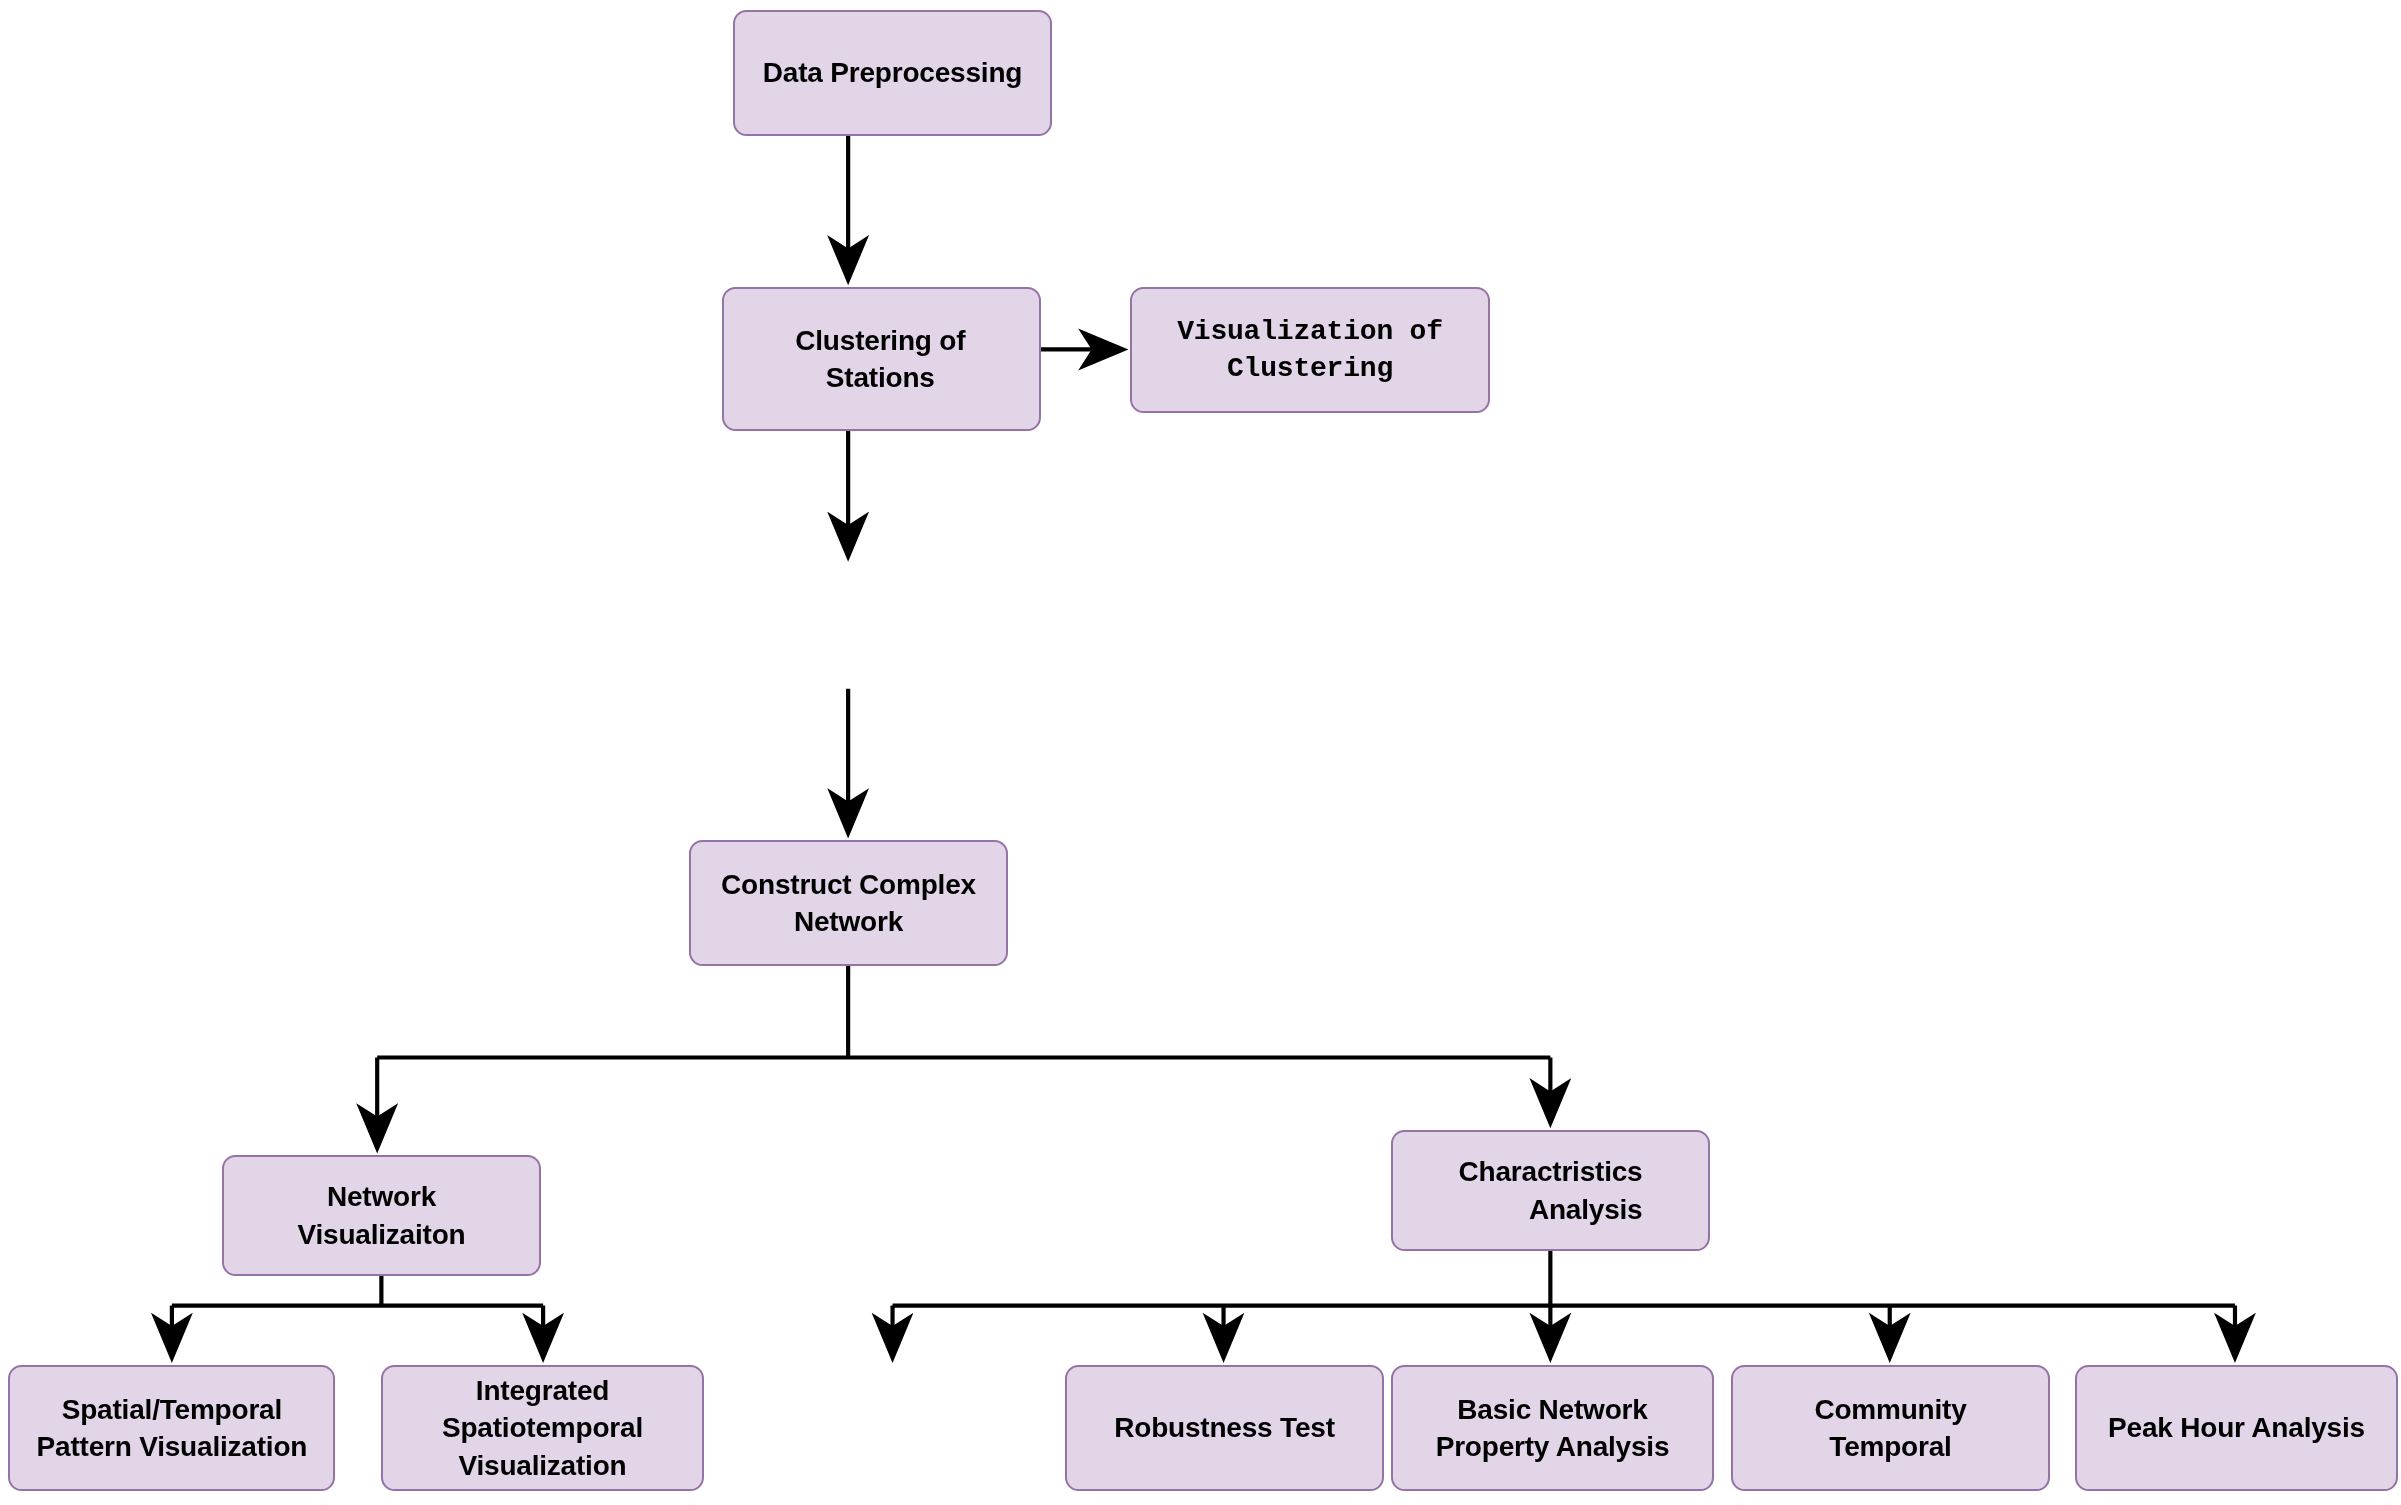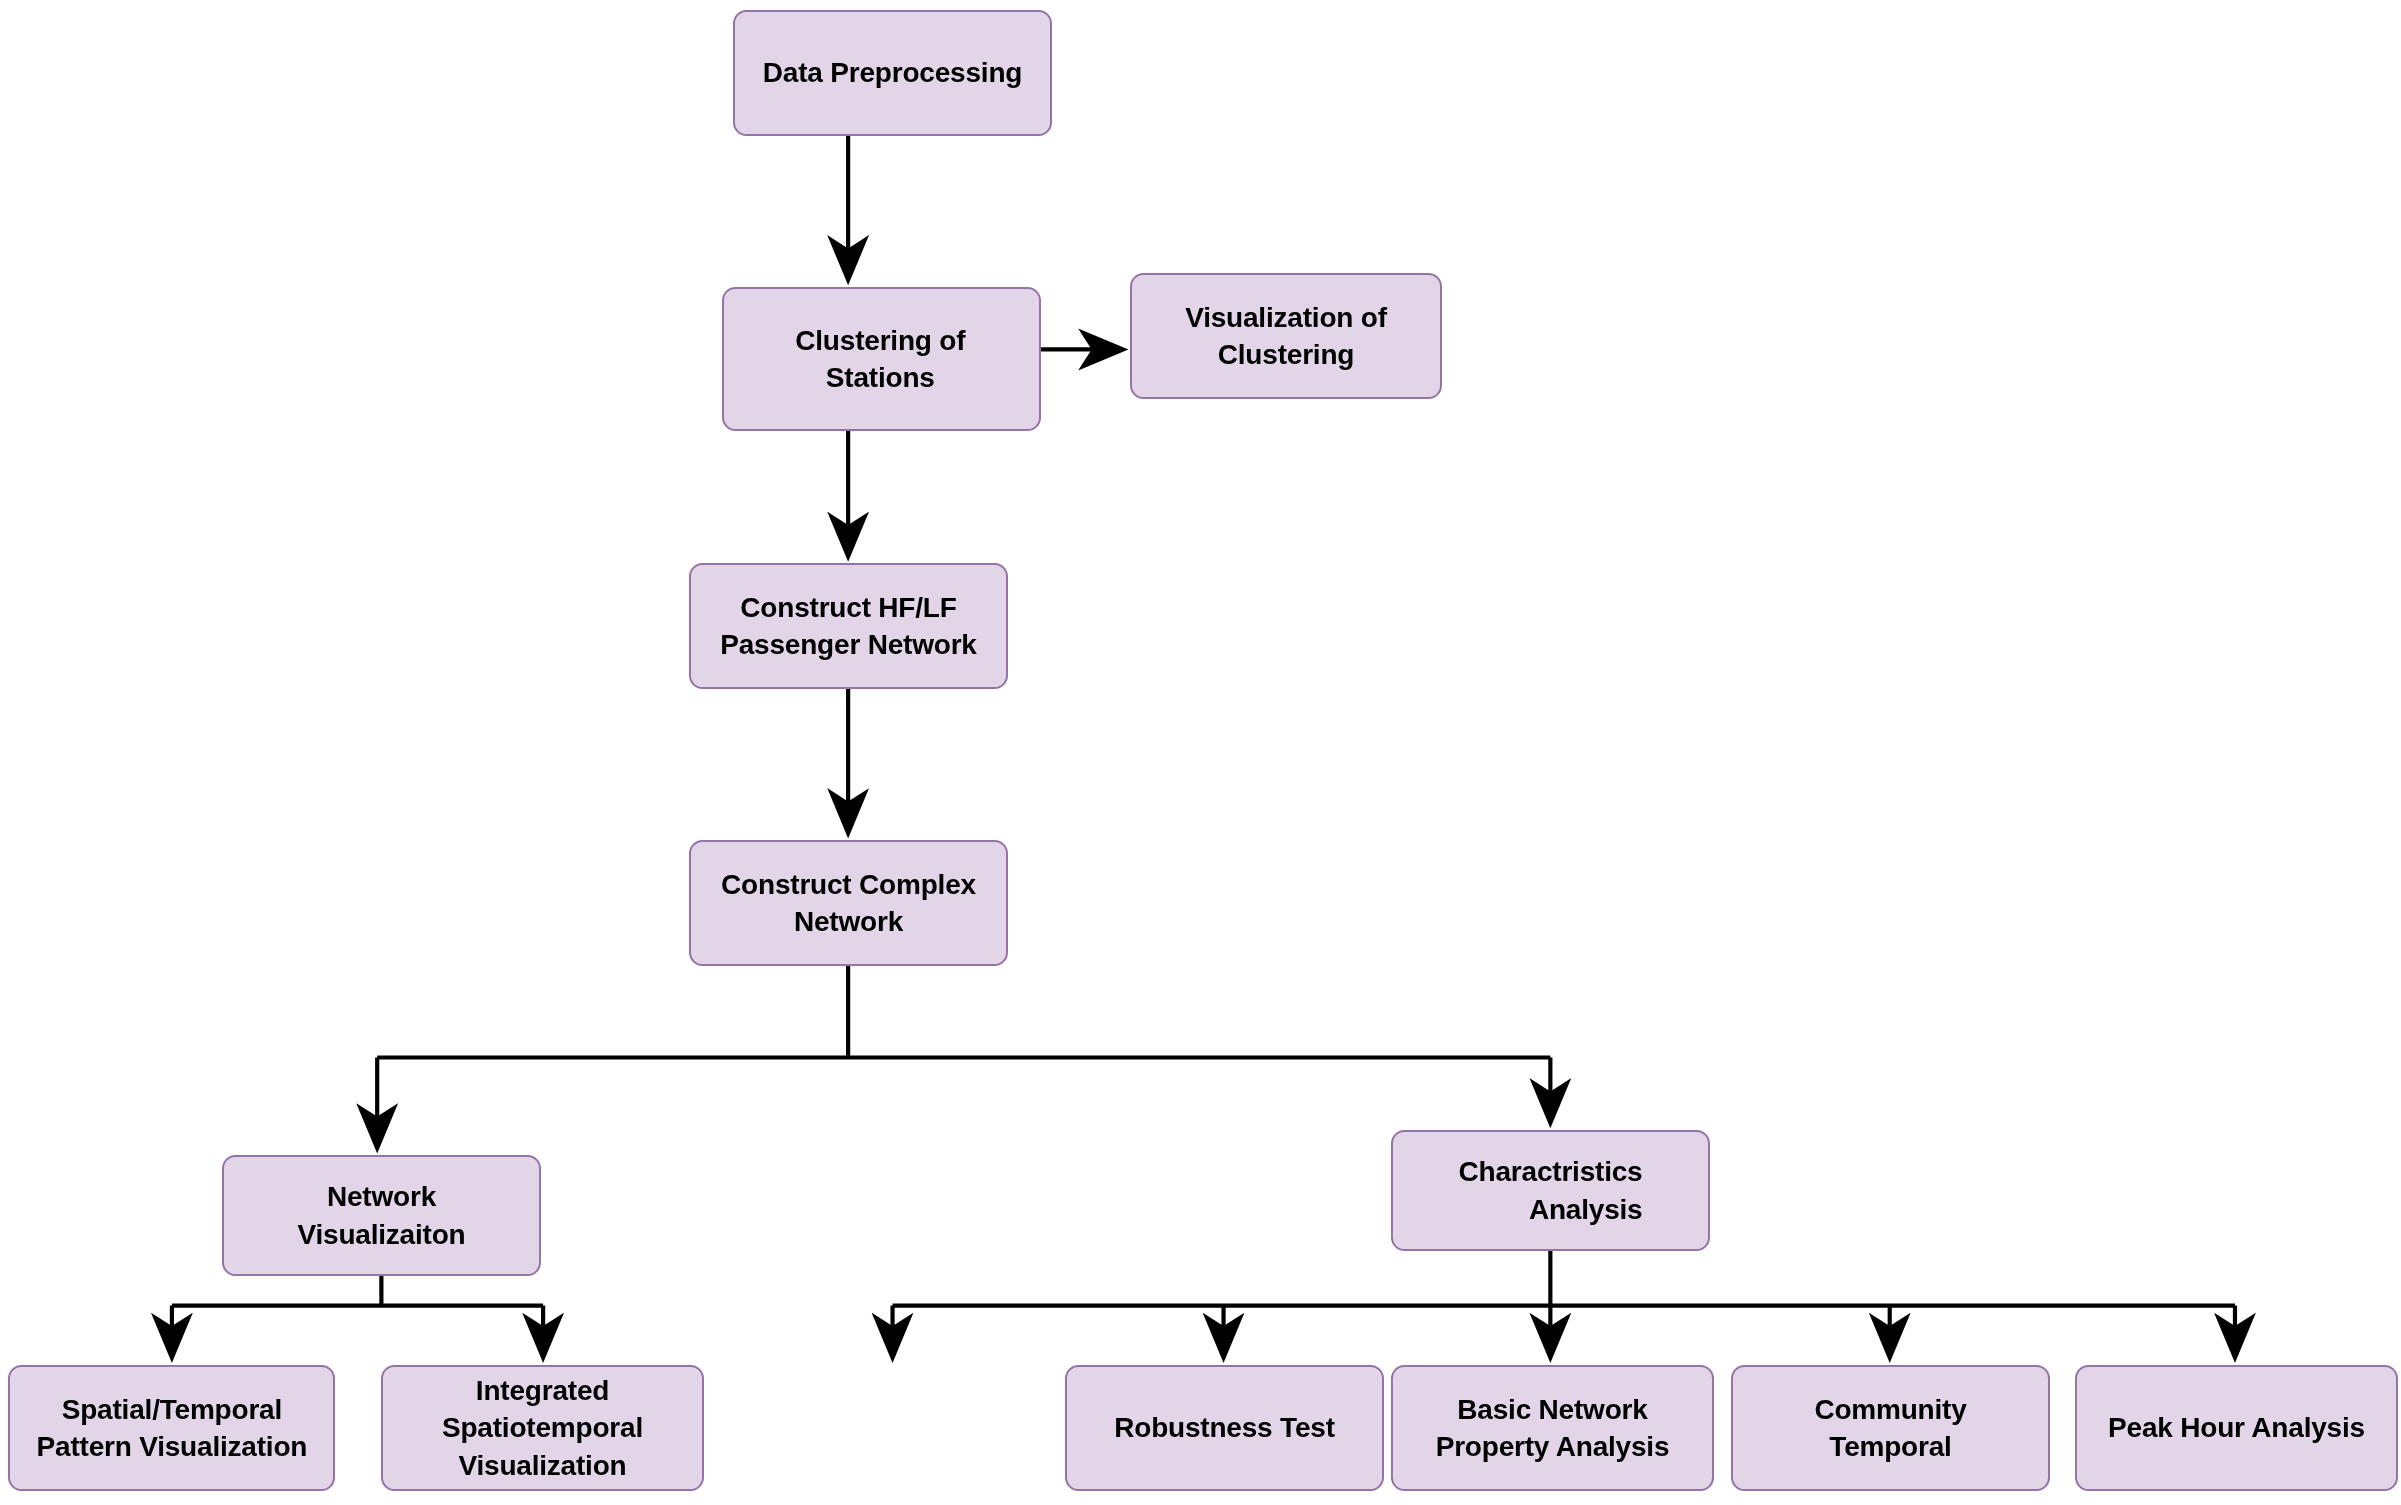--- a/index.html
+++ b/index.html
@@ -89,29 +89,25 @@
 
   <div class="node" style="left:689px; top:10px; width:319px; height:126px;margin-left:44px;">
     <span class="lbl">Data Preprocessing</span>
   </div>
 
   <div class="node" style="left:722px; top:287px; width:319px; height:144px;padding-left:6px;">
     <span class="lbl">Clustering of
 Stations</span>
   </div>
 
-  <div class="node" style="left:1130px; top:273px; width:312px; height:126px;">
+  <div class="node" style="left:1130px; top:287px; width:360px; height:126px;font-family:Liberation Mono, monospace;">
     <span class="lbl">Visualization of
 Clustering</span>
   </div>
 
-  <div class="node" style="left:689px; top:563px; width:319px; height:126px;">
-    <span class="lbl">Construct HF/LF
-Passenger Network</span>
-  </div>
 
   <div class="node" style="left:689px; top:840px; width:319px; height:126px;">
     <span class="lbl">Construct Complex
 Network</span>
   </div>
 
   <div class="node" style="left:222px; top:1155px; width:319px; height:121px;">
     <span class="lbl">Network
 Visualizaiton</span>
   </div>

